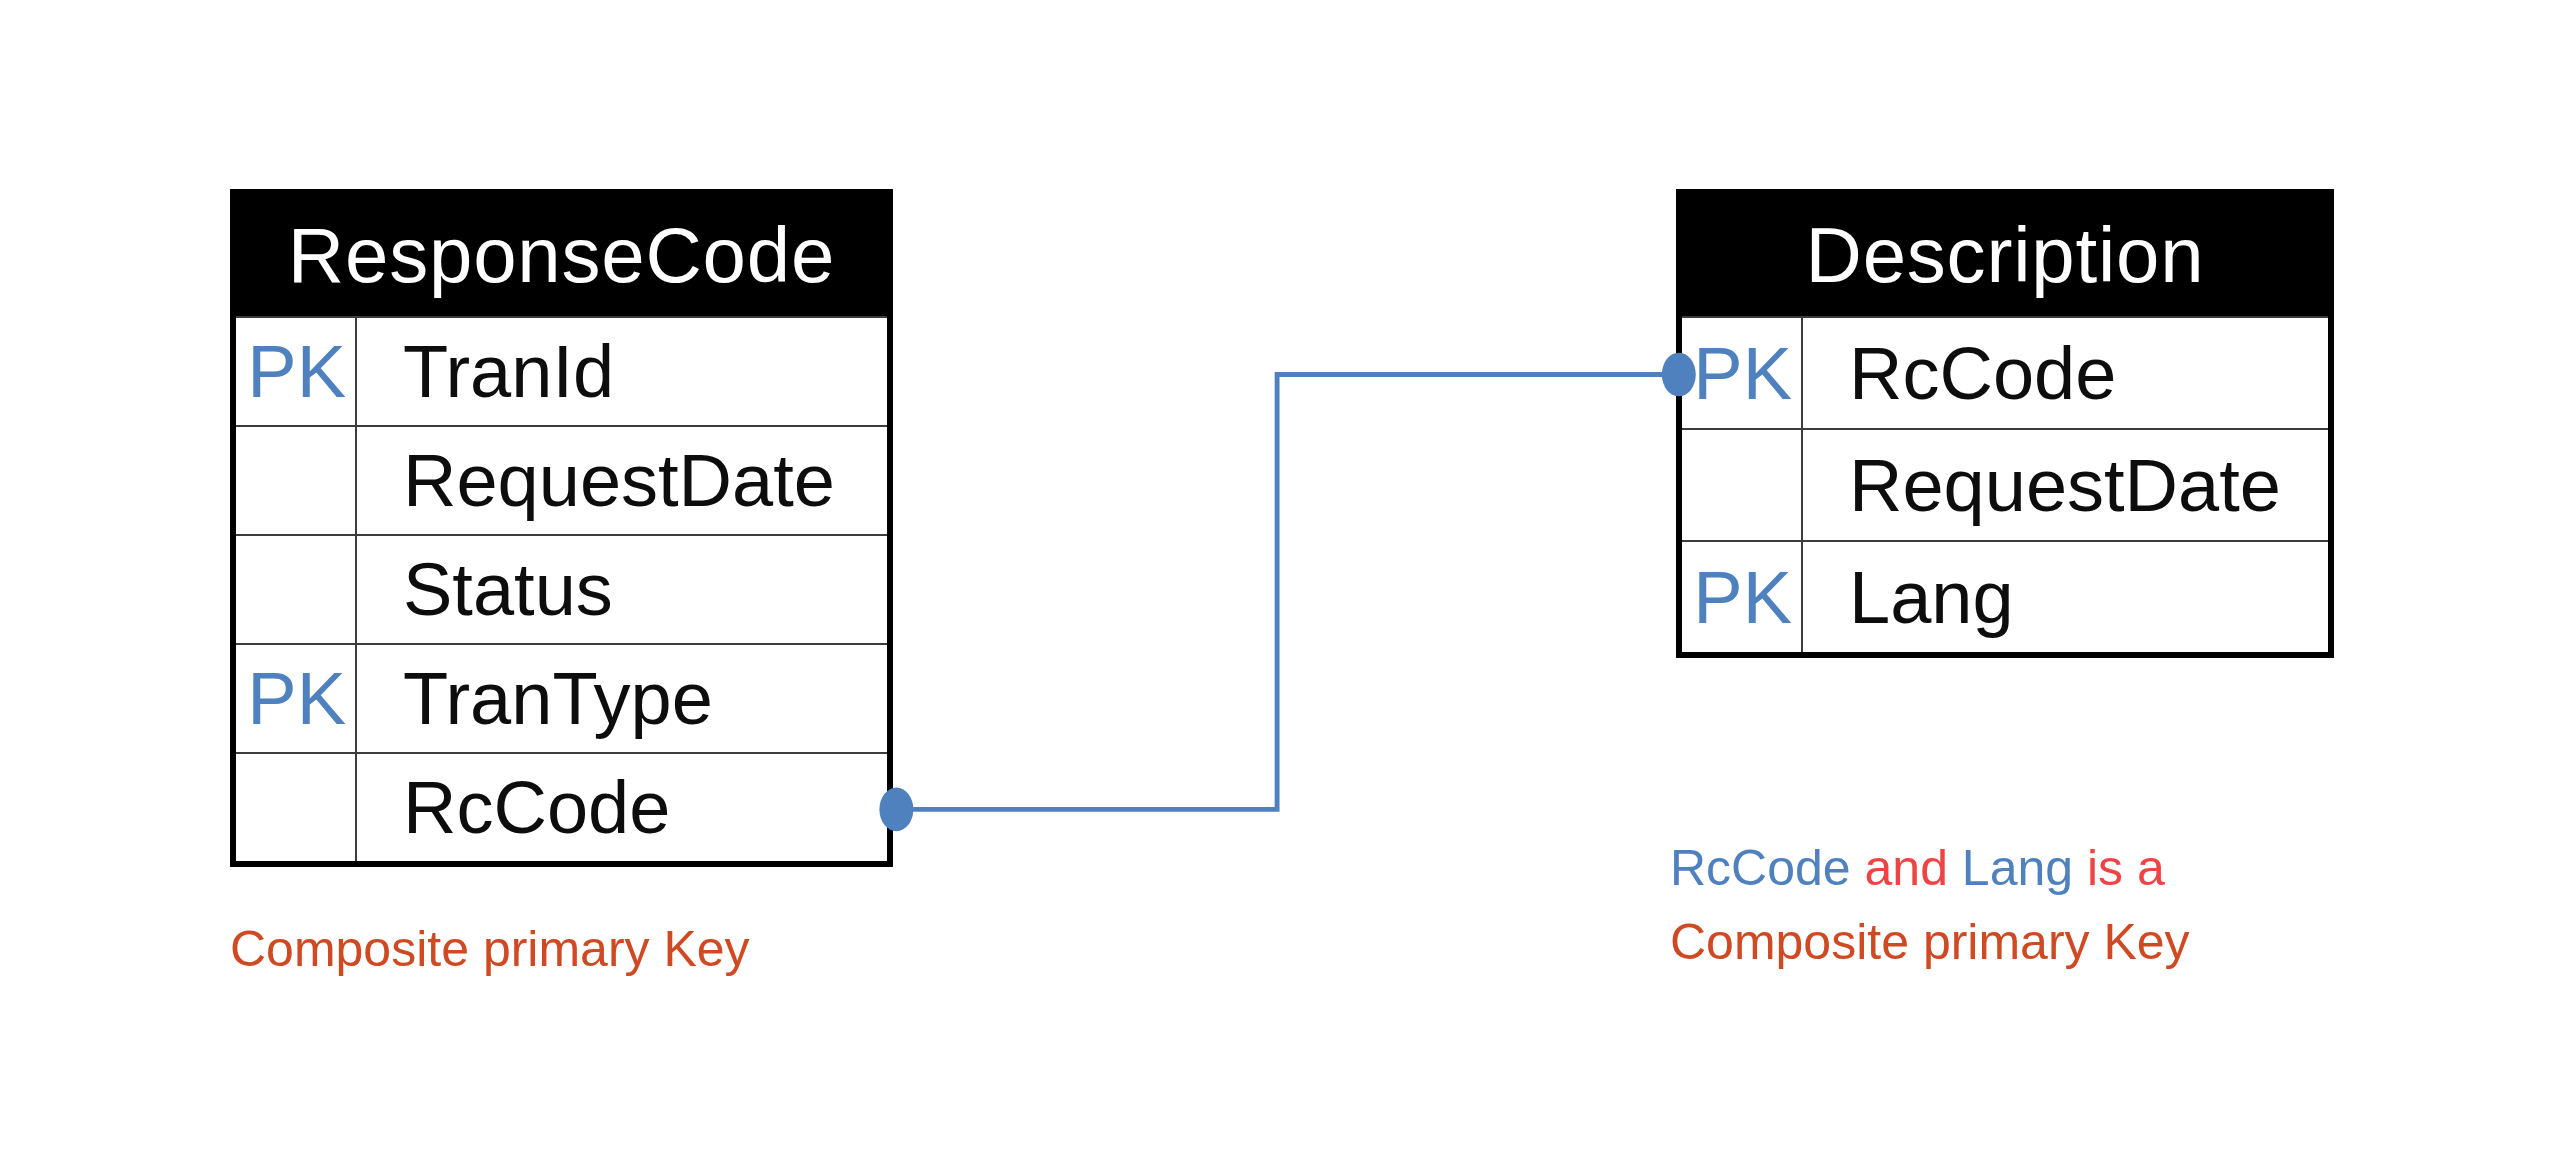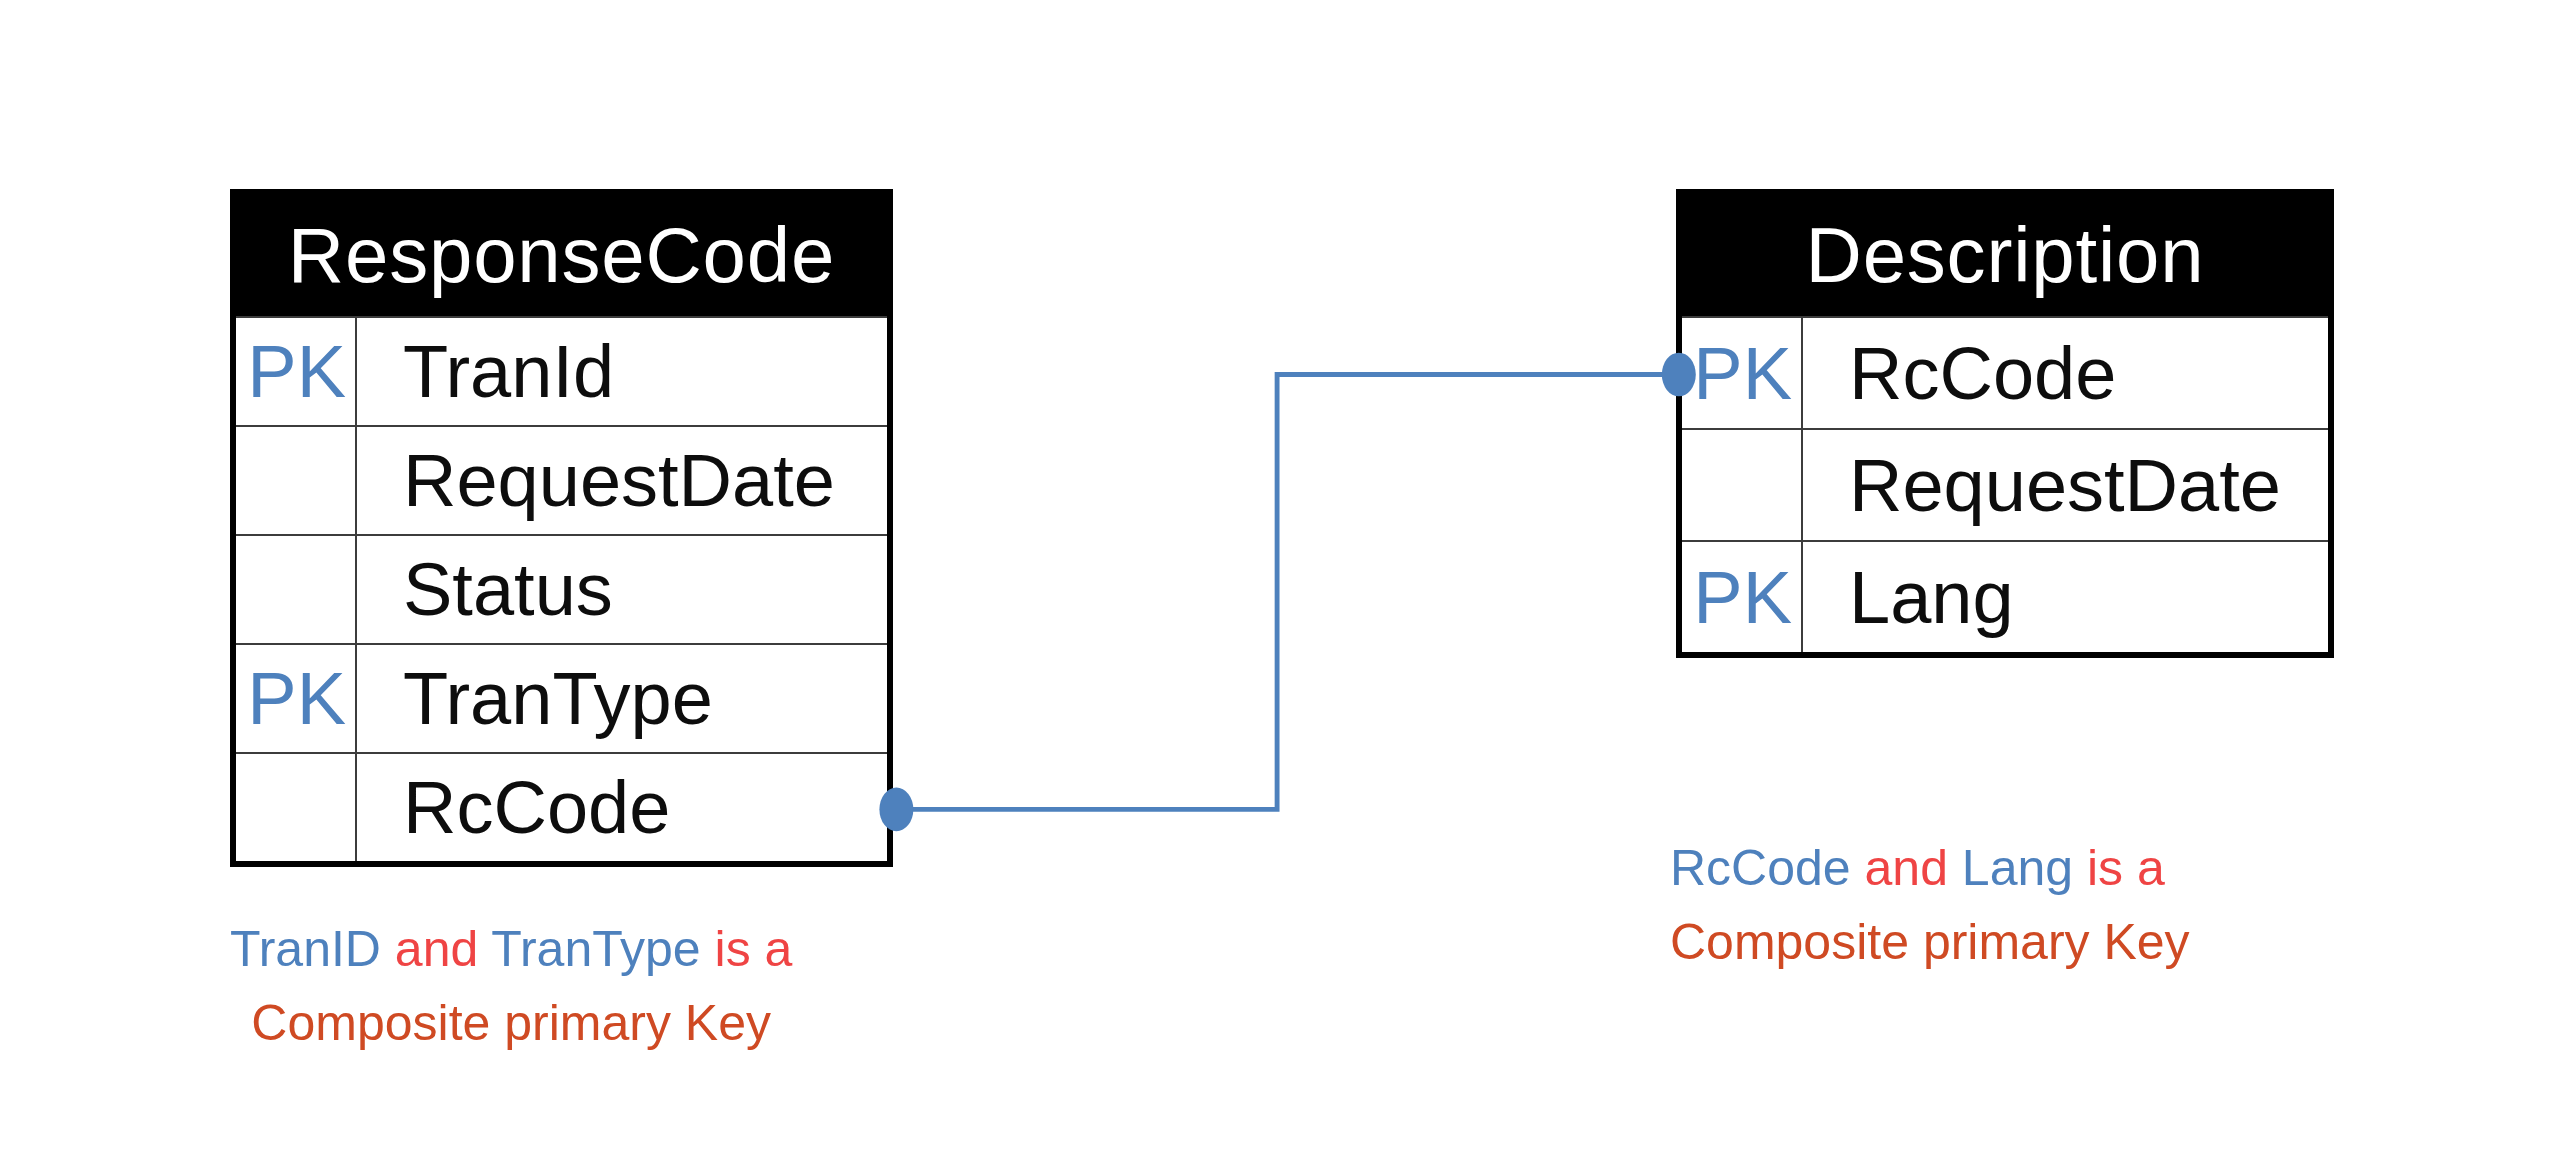--- a/index.html
+++ b/index.html
@@ -141,21 +141,20 @@
     </div>
   </div>
 
   <svg class="connector-layer" viewBox="0 0 3187 1437">
     <polyline points="1105,1001 1580,1001 1580,463 2074,463"></polyline>
     <ellipse cx="1109" cy="1001" rx="21" ry="27"></ellipse>
     <ellipse cx="2077" cy="463" rx="21" ry="27"></ellipse>
   </svg>
 
   <div class="note left">
-    <div><span class="pk-ref">TranID</span><span class="plain"> and </span><span class="pk-ref">TranType</span><span class="plain"> is a</span></div>
     <div class="composite">Composite primary Key</div>
   </div>
 
   <div class="note right">
     <div><span class="pk-ref">RcCode</span><span class="plain"> and </span><span class="pk-ref">Lang</span><span class="plain"> is a</span></div>
     <div class="composite">Composite primary Key</div>
   </div>
 
 </div>
 

